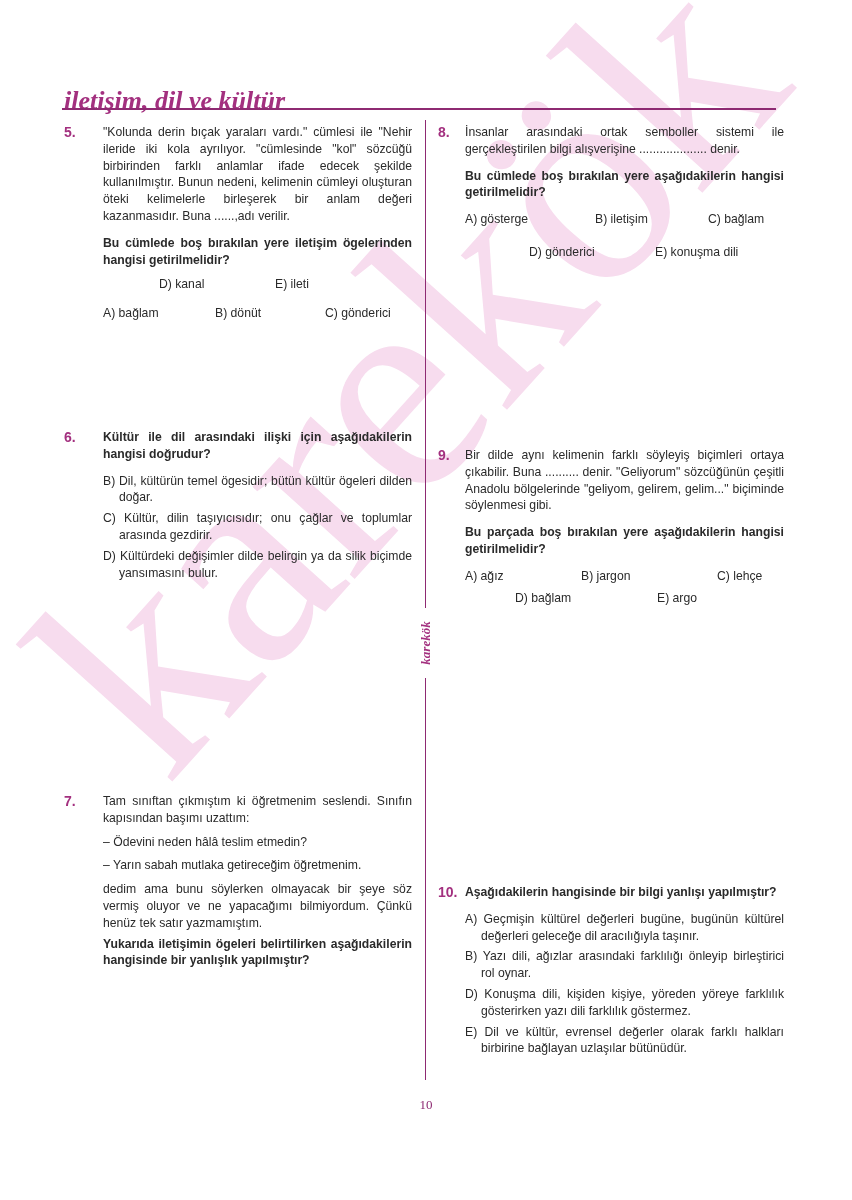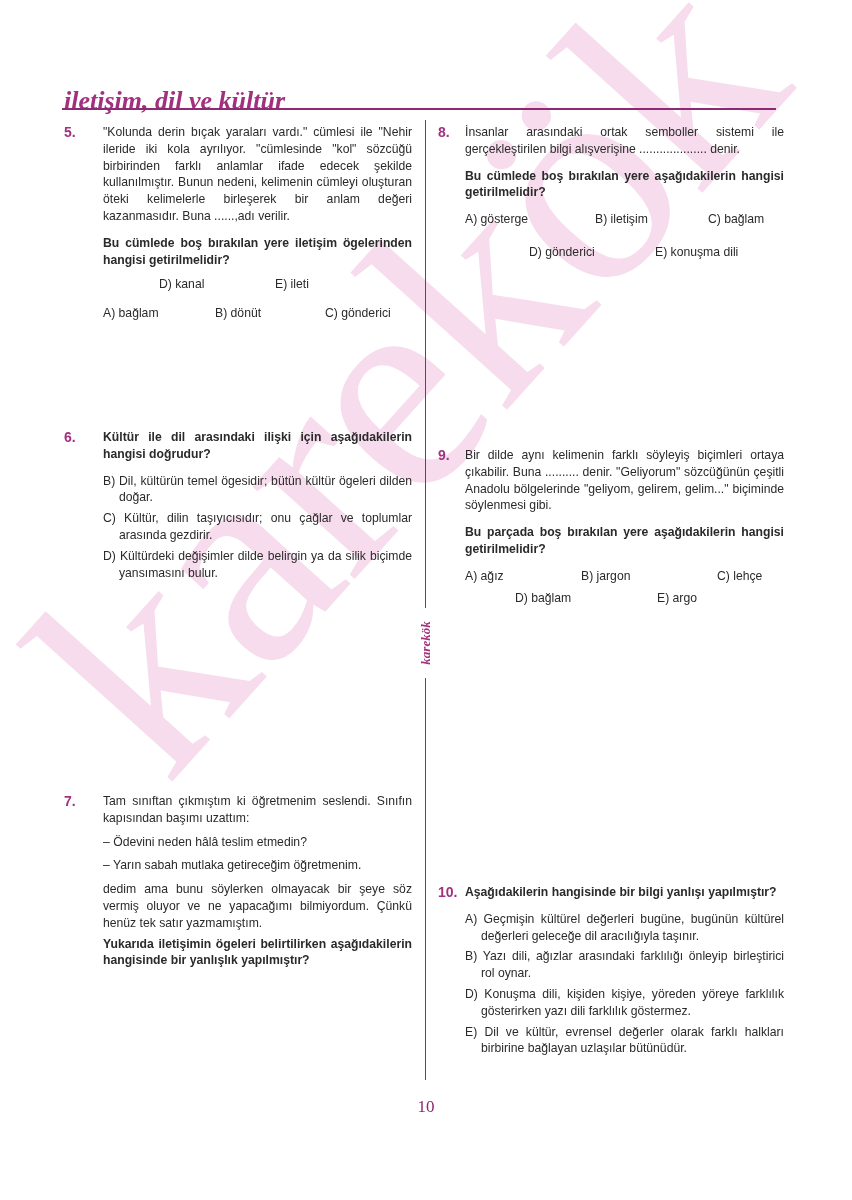--- a/index.html
+++ b/index.html
@@ -41,21 +41,21 @@
   .q p { margin:0; text-align:justify; }
   .q .stem { font-weight:bold; margin-top:8px; }
   .opts-row { display:flex; margin-top:9px; }
   .opts-row span { display:inline-block; }
   .opt-list { margin-top:9px; }
   .opt-list .opt { padding-left:16px; text-indent:-16px; margin-bottom:4px; text-align:justify; }
   .opt-simple { margin-bottom:5px; }
   .dialog { margin-top:6px; }
   .page-number {
     position:absolute; left:0; width:852px; top:1097px; text-align:center;
-    font-family:"Liberation Serif", serif; font-size:17px; color:#8e2a72; z-index:2;
+    font-family:"Liberation Serif", serif; font-size:13px; color:#8e2a72; z-index:2;
   }
 </style>
 </head>
 <body>
 
 <div class="watermark">karekök</div>
 
 <div class="header-title">iletişim, dil ve kültür</div>
 <div class="header-rule"></div>
 

